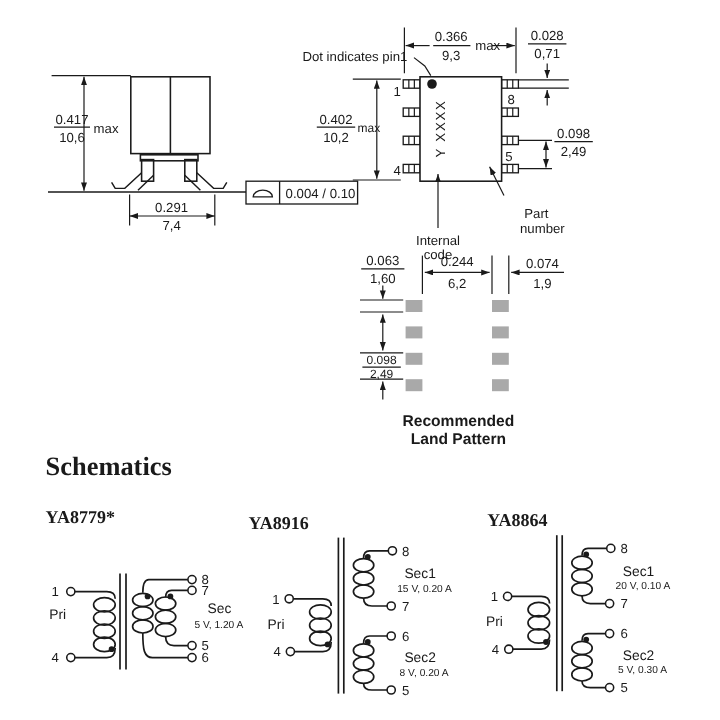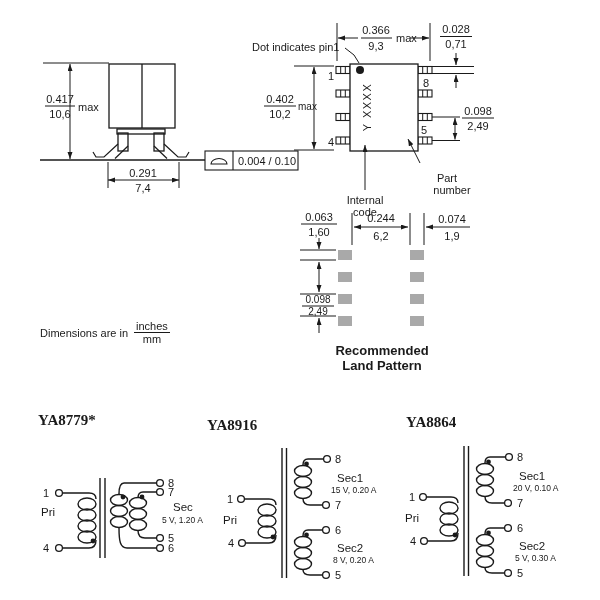--- a/index.html
+++ b/index.html
@@ -5,21 +5,21 @@
   html,body{margin:0;padding:0;background:#fff;}
   #page{position:relative;width:600px;height:600px;background:#fff;overflow:hidden;
         font-family:"Liberation Sans",sans-serif;color:#1a1a1a;}
   svg{position:absolute;overflow:visible;}
   svg text{font-family:"Liberation Sans",sans-serif;fill:#1a1a1a;}
   .abs{position:absolute;}
   .units{font-size:11px;display:flex;align-items:center;}
   .frac{display:inline-flex;flex-direction:column;text-align:center;margin-left:6px;line-height:1.1;}
   .frac .num{border-bottom:1px solid #1a1a1a;padding:0 2px;}
   .schem-heading{font-family:"Liberation Serif",serif;font-weight:bold;font-size:22px;}
-  .schem-title{font-family:"Liberation Serif",serif;font-weight:bold;font-size:15px;}
+  .schem-title{font-family:"Liberation Serif",serif;font-weight:bold;font-size:15px;margin-top:12px;}
   .dim{font-size:11px;}
   .dim-s{font-size:10px;}
   .pinnum{font-size:11px;}
   .rating{font-size:8.5px;}
   .seclabel{font-size:11.5px;}
   .lp-title{font-size:13px;font-weight:bold;}
 </style>
 </head>
 <body>
 
@@ -193,28 +193,22 @@
     <text class="dim" x="99" y="17" text-anchor="middle">0.244</text>
     <text class="dim" x="99" y="35" text-anchor="middle">6,2</text>
     <text class="dim" x="170" y="18" text-anchor="middle">0.074</text>
     <text class="dim" x="170" y="35" text-anchor="middle">1,9</text>
     <text class="dim-s" x="36" y="98" text-anchor="middle">0.098</text>
     <text class="dim-s" x="36" y="110" text-anchor="middle">2,49</text>
     <text class="lp-title" x="100" y="150" text-anchor="middle">Recommended</text>
     <text class="lp-title" x="100" y="165" text-anchor="middle">Land Pattern</text>
   </svg>
 
-  <div class="abs units" style="left:40px;top:320px;">
-    <span>Dimensions are in</span>
-    <span class="frac">
-      <span class="num">inches</span>
-      <span>mm</span>
-    </span>
-  </div>
-
+
+  <div class="abs schem-heading" style="left:38px;top:376px;">Schematics</div>
 
   <div class="abs schem-title" style="left:38px;top:412px;">YA8779*</div>
   <div class="abs schem-title" style="left:207px;top:417px;">YA8916</div>
   <div class="abs schem-title" style="left:406px;top:414px;">YA8864</div>
 
   <svg style="left:32px;top:452px;" width="190" height="132" viewBox="0 0 190 132">
     <g stroke="#1a1a1a" stroke-width="1.4" fill="none">
       <line x1="68" y1="26" x2="68" y2="106"></line>
       <line x1="73" y1="26" x2="73" y2="106"></line>
 

